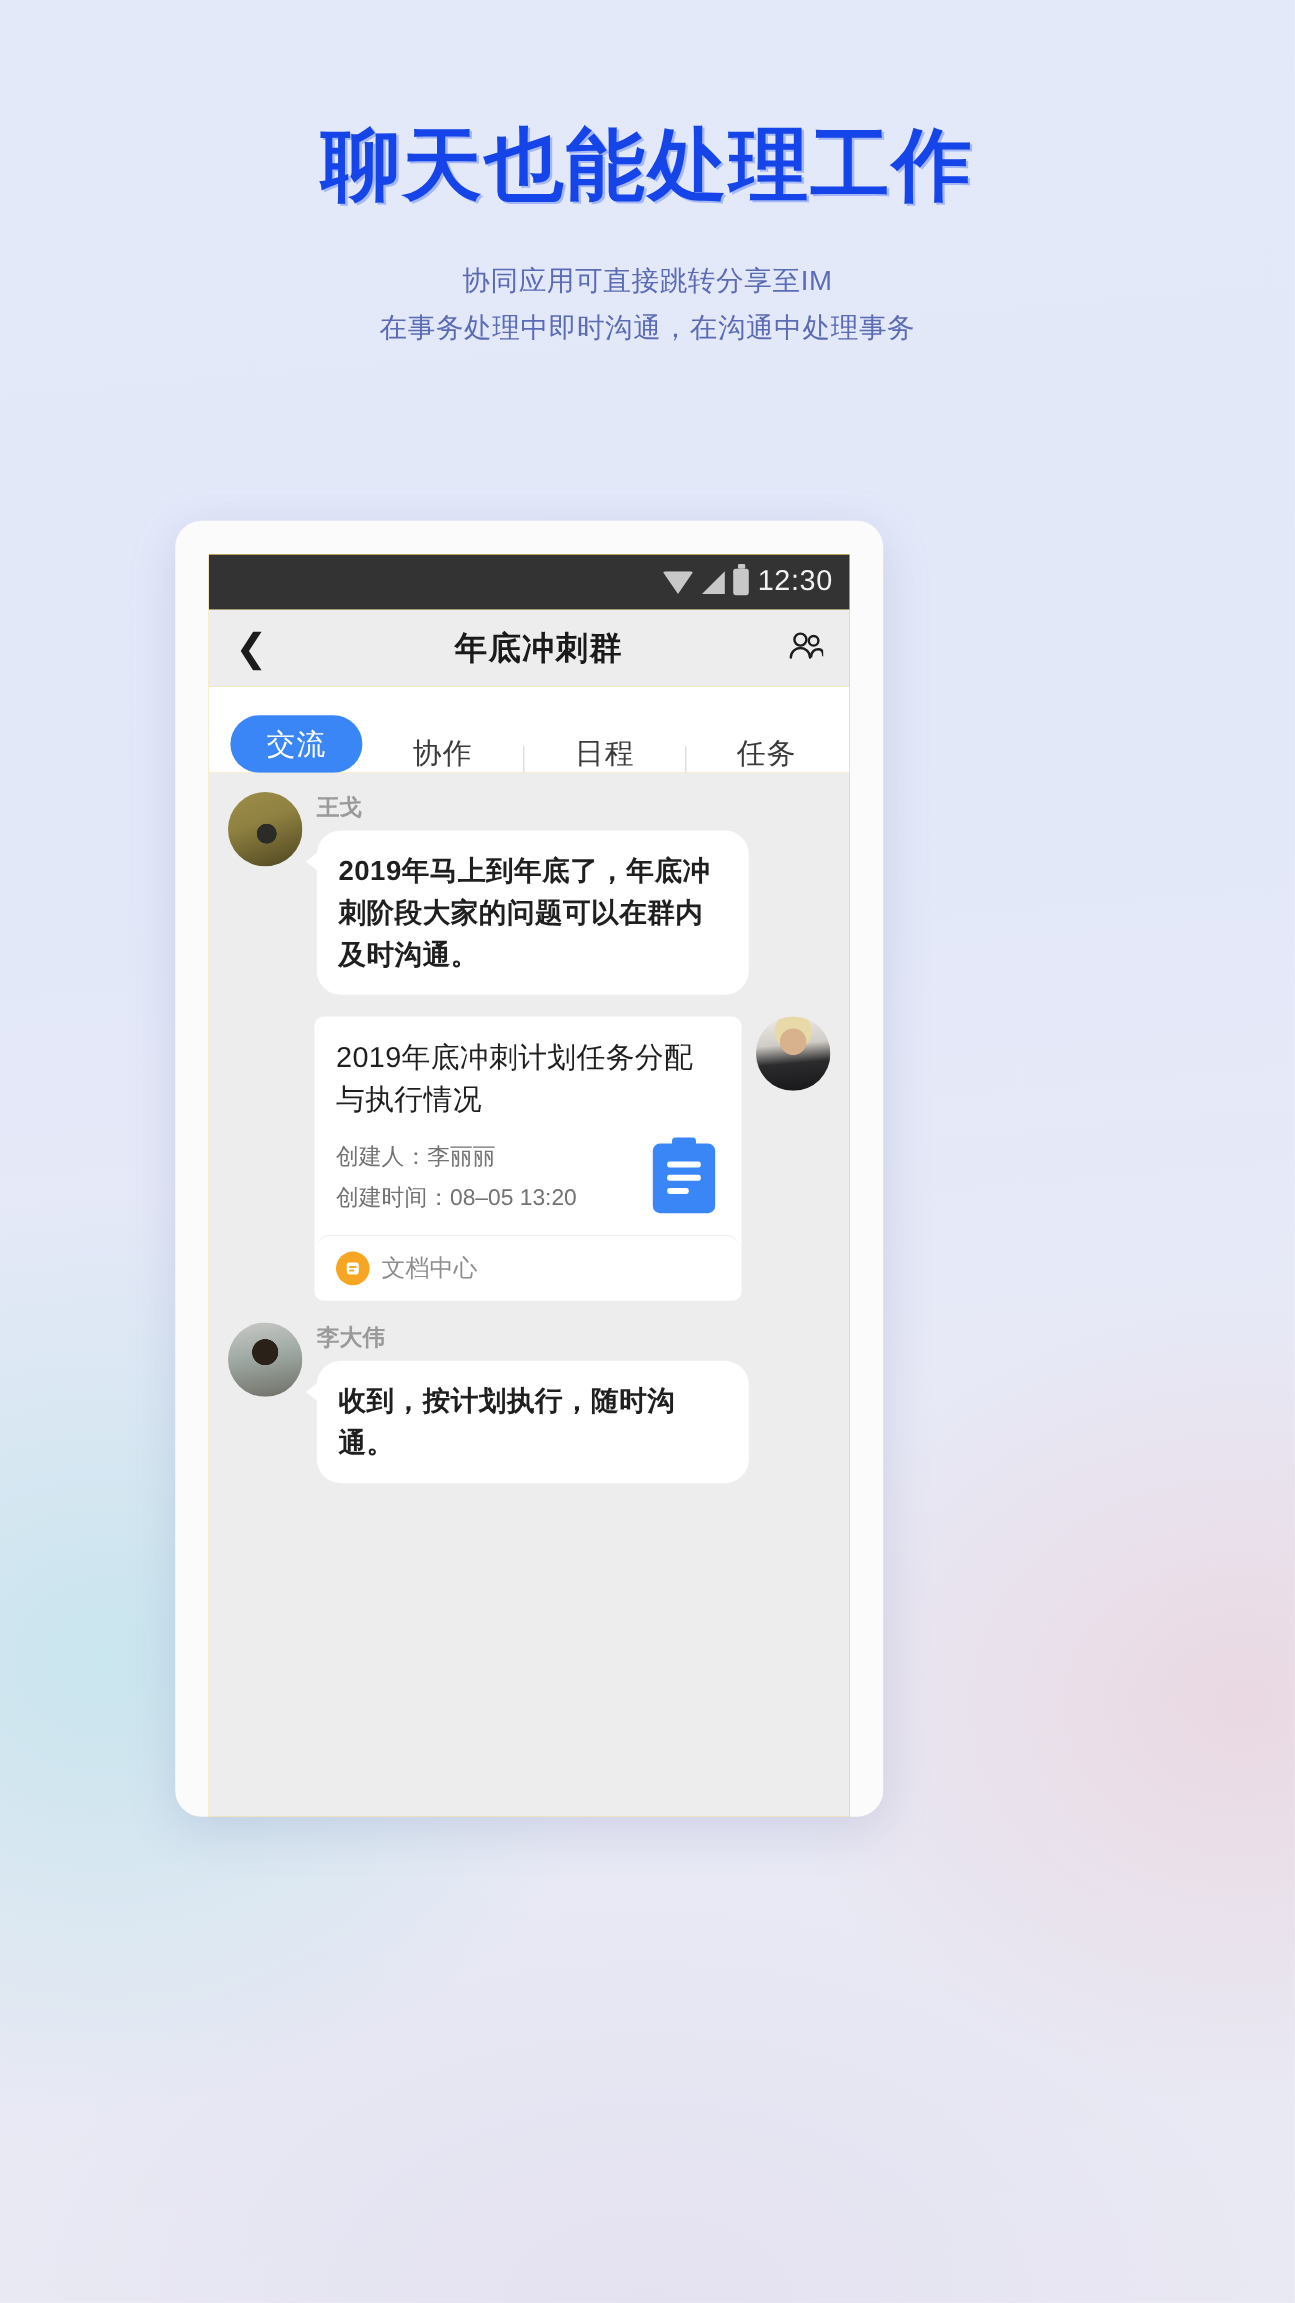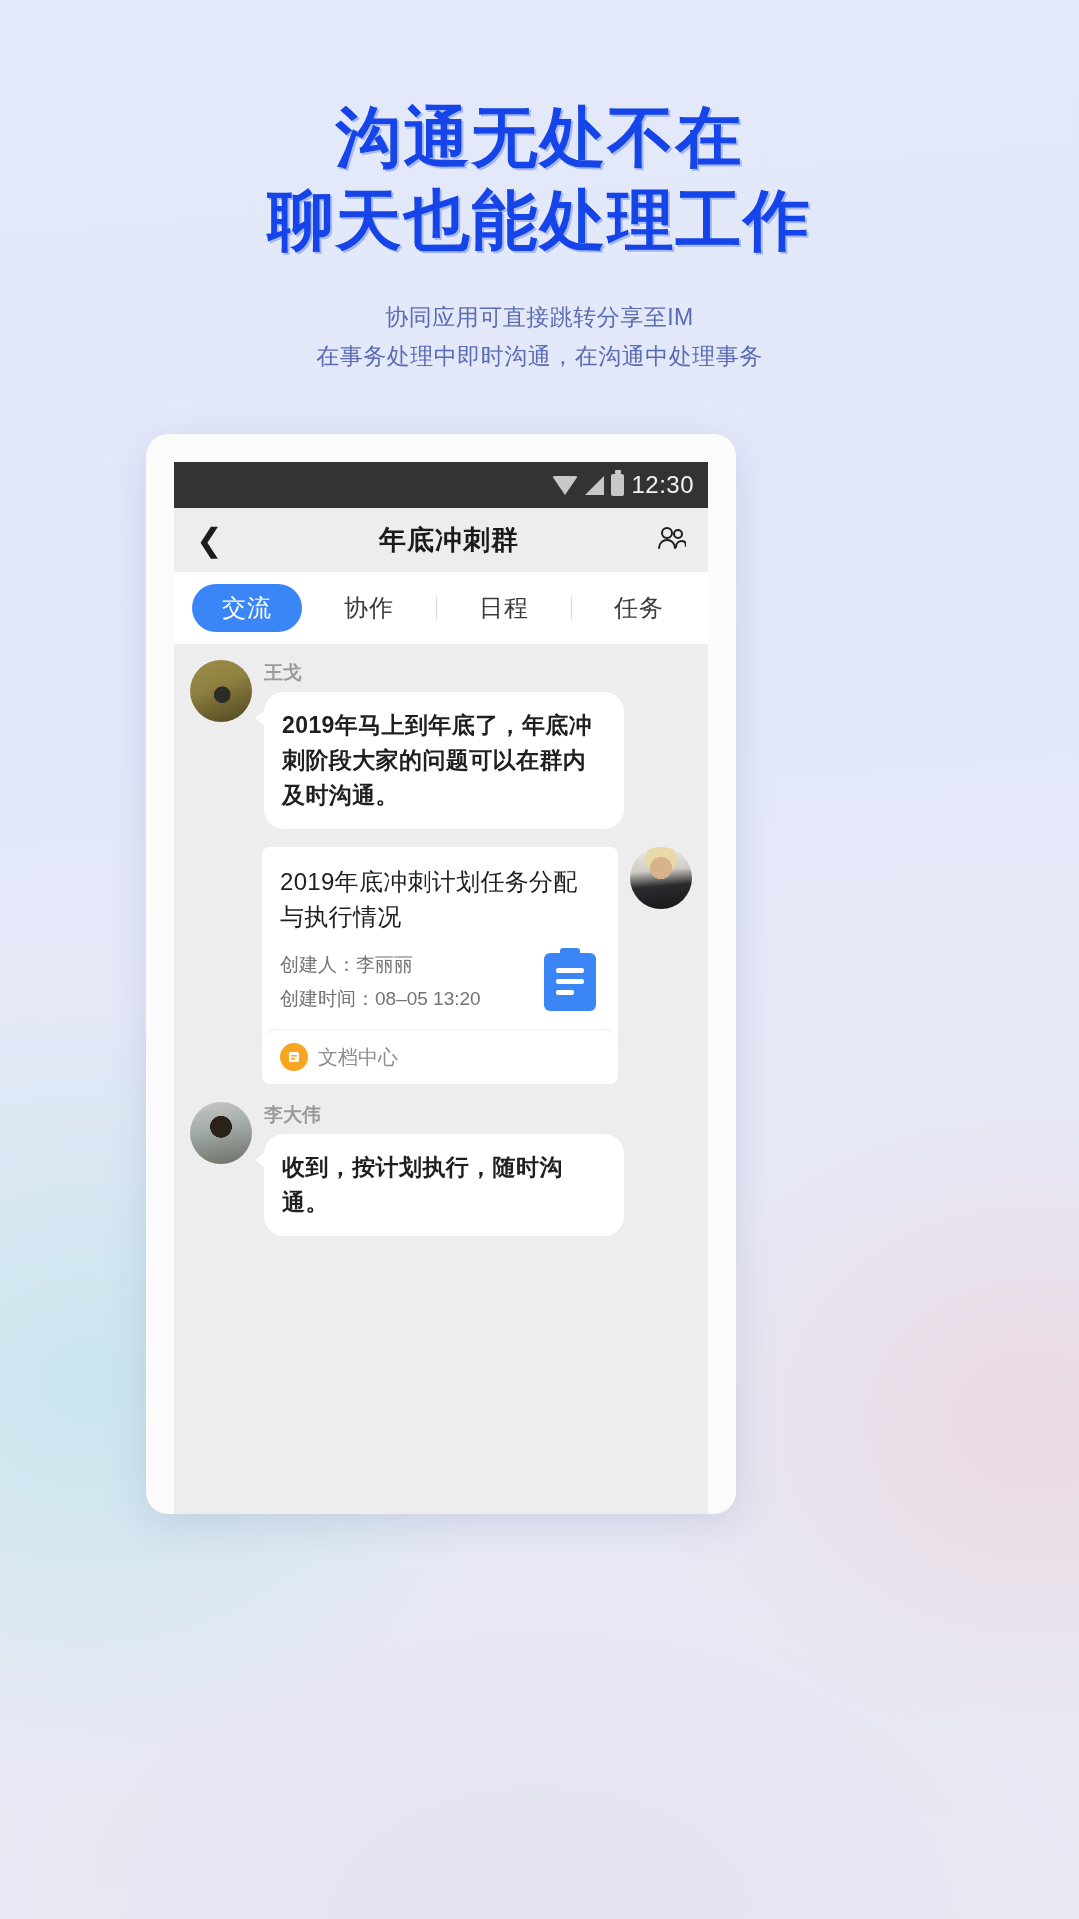--- a/index.html
+++ b/index.html
@@ -94,21 +94,21 @@
   }
   .nav-title {
     position: absolute; left: 16px; right: 0; text-align: center;
     font-size: 27px; font-weight: bold; color: #1a1a1a; letter-spacing: 1px;
   }
   .nav-members { margin-left: auto; z-index: 2; }
 
   
   .tabbar {
     height: 72px; background: #ffffff;
-    display: flex; align-items: center; justify-content: center;
+    display: flex; align-items: flex-end; justify-content: center;
     flex: 0 0 auto; gap: 16px;
   }
   .tab {
     font-size: 24px; color: #3b3b3b; padding: 0 26px;
     display: flex; align-items: center; justify-content: center;
     letter-spacing: 1px;
   }
   .tab.active {
     background: #3a86f6; color: #ffffff; border-radius: 28px;
     height: 48px; padding: 0 30px; font-weight: normal;
@@ -182,21 +182,21 @@
   .card-doc-icon i { display: block; height: 5px; background: #ffffff; border-radius: 2px; }
   .card-doc-icon i.a { width: 28px; }
   .card-doc-icon i.b { width: 28px; }
   .card-doc-icon i.c { width: 18px; align-self: flex-start; margin-left: 12px; }
   .card-doc-icon:before {
     content: ""; position: absolute; top: -5px; left: 16px;
     width: 20px; height: 8px; background: #3a86f6; border-radius: 3px;
   }
   .card-foot {
     border-top: 1px solid #eeeeee; padding: 13px 18px;
-    display: flex; align-items: flex-end; gap: 10px; border-radius: 14px;
+    display: flex; align-items: flex-start; gap: 10px; border-radius: 14px;
   }
   .doc-badge {
     width: 28px; height: 28px; border-radius: 50%; background: #f6a623;
     display: flex; align-items: center; justify-content: center;
   }
   .doc-badge svg { display: block; }
   .card-foot-label { font-size: 20px; color: #8d8d8d; }
 
   
   .inputbar {
@@ -228,21 +228,20 @@
   .an-tr {
     width: 0; height: 0; border-top: 16px solid transparent;
     border-bottom: 16px solid transparent; border-right: 24px solid #e8e8e8;
   }
 </style>
 </head>
 <body>
 
 <div class="hero">
   <div class="headline">
-    <span class="l1">沟通无处不在</span>
     <span class="l2">聊天也能处理工作</span>
   </div>
   <div class="subtitle">
     <span>协同应用可直接跳转分享至IM</span>
     <span>在事务处理中即时沟通，在沟通中处理事务</span>
   </div>
 </div>
 
 <div class="phone">
   <div class="screen">

